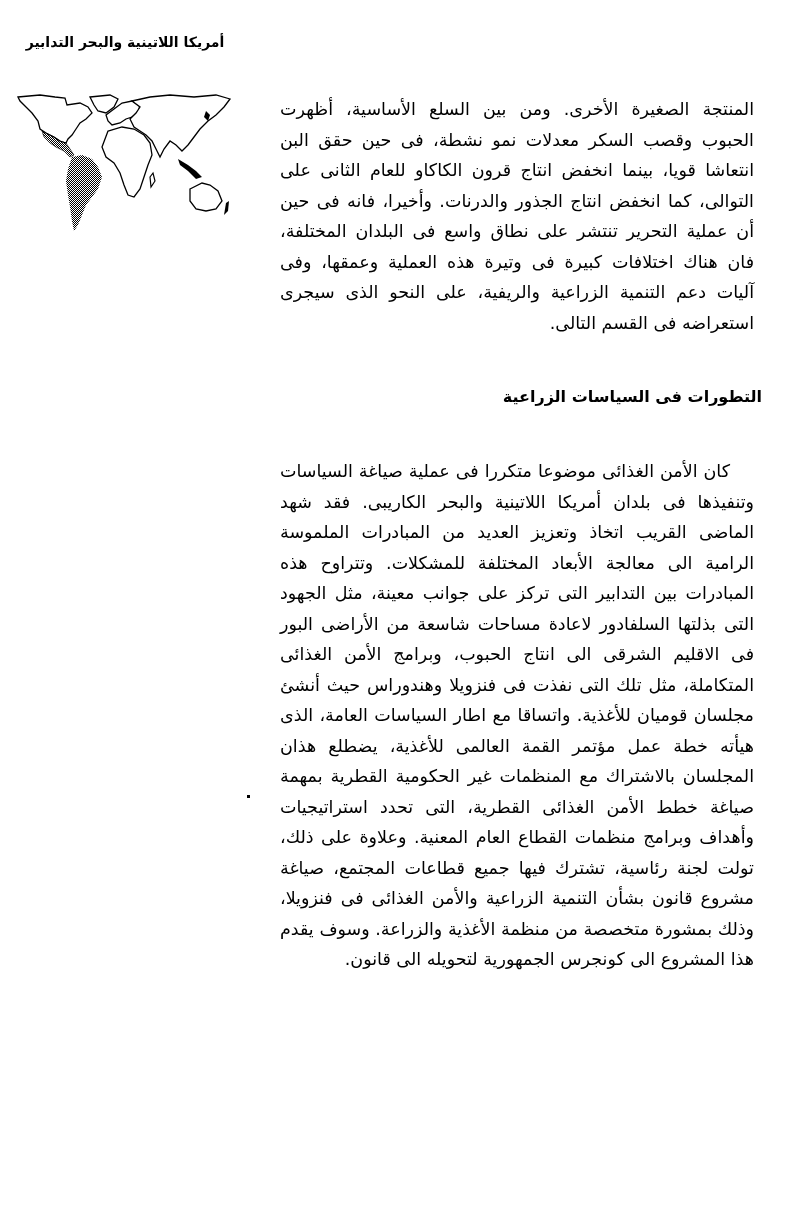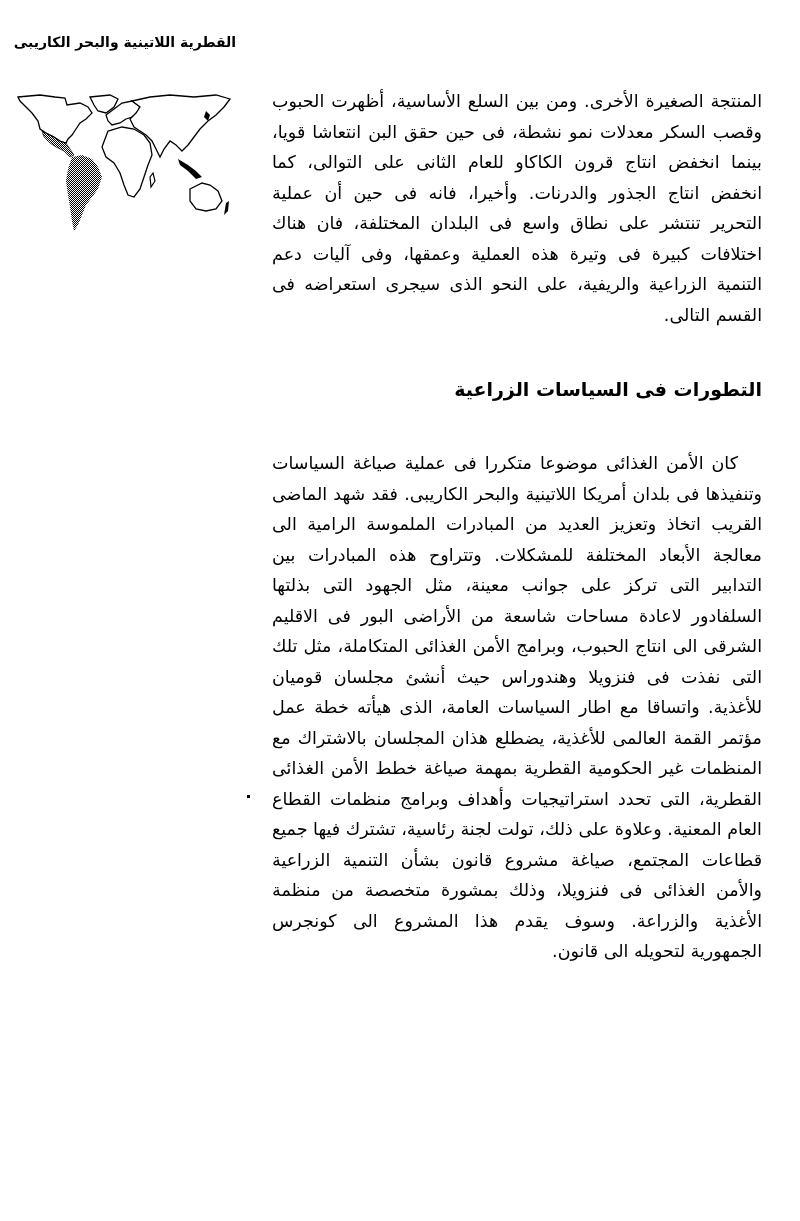--- a/index.html
+++ b/index.html
@@ -9,33 +9,33 @@
     position: absolute; top: 25px; left: 10px; width: 230px;
     direction: rtl; text-align: center;
     font-family: "DejaVu Sans", sans-serif; font-weight: bold; font-size: 14px; line-height: 34px;
   }
   .map { position: absolute; left: 10px; top: 85px; width: 230px; height: 150px; }
   .content {
     position: absolute; left: 272px; top: 86px; width: 490px;
     direction: rtl; text-align: justify; text-align-last: right;
     font-family: "DejaVu Sans", sans-serif; font-size: 17.5px; line-height: 30.5px;
   }
-  .content p { margin: 0; }
+  .content p { margin: 8px; }
   .content p.indent { text-indent: 24px; }
   .section-heading {
     margin: 44px 0 44px 0;
-    font-weight: bold; font-size: 19px; line-height: 30px;
+    font-weight: bold; font-size: 16px; line-height: 30px;
   }
   .stray-dot { position: absolute; left: 247px; top: 795px; width: 3px; height: 3px; background: #000; }
 </style>
 </head>
 <body>
 
 <div class="sidebar">
-  <div class="region-title">القطرية اللاتينية والبحر الكاريبى</div>
+  <div class="region-title">أمريكا اللاتينية والبحر التدابير</div>
   <svg class="map" viewBox="0 0 230 150">
     <defs>
       <pattern id="dots" width="2" height="2" patternUnits="userSpaceOnUse">
         <rect x="0" y="0" width="1" height="1" fill="#000"></rect>
         <rect x="1" y="1" width="1" height="1" fill="#000"></rect>
       </pattern>
     </defs>
 
     <path d="M8,12 L30,10 L45,12 L55,13 L57,20 L70,18 L78,22 L82,28 L76,34 L70,38 L66,44 L62,50 L58,54 L56,58 L50,56 L44,52 L36,48 L30,44 L28,36 L22,28 L16,22 L10,16 Z" fill="#fff" stroke="#000" stroke-width="1.3"></path>
 

